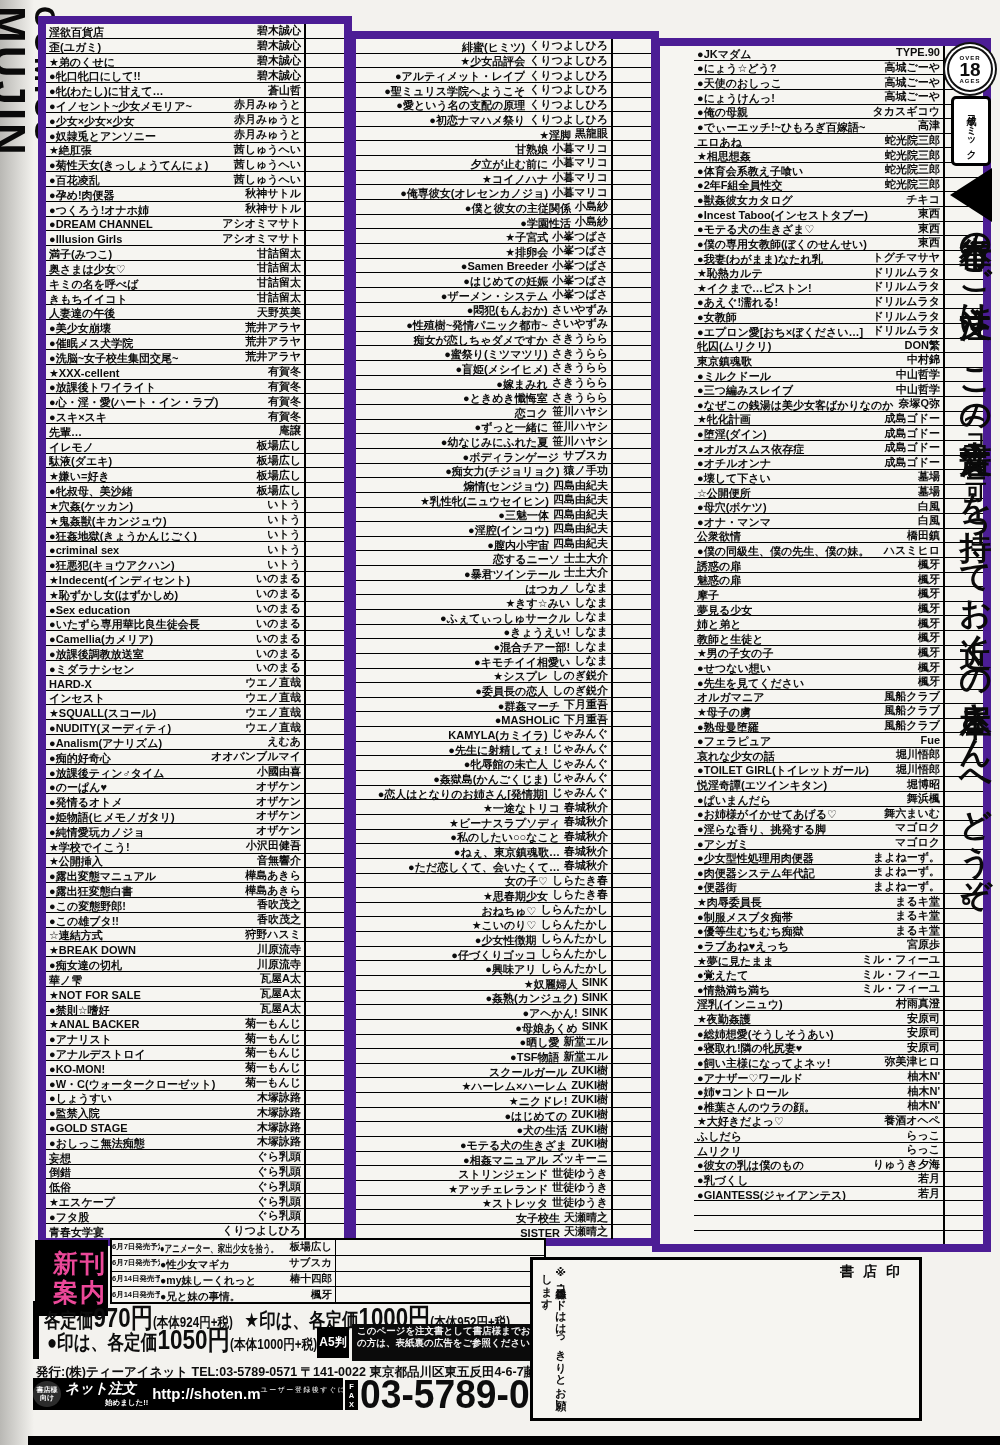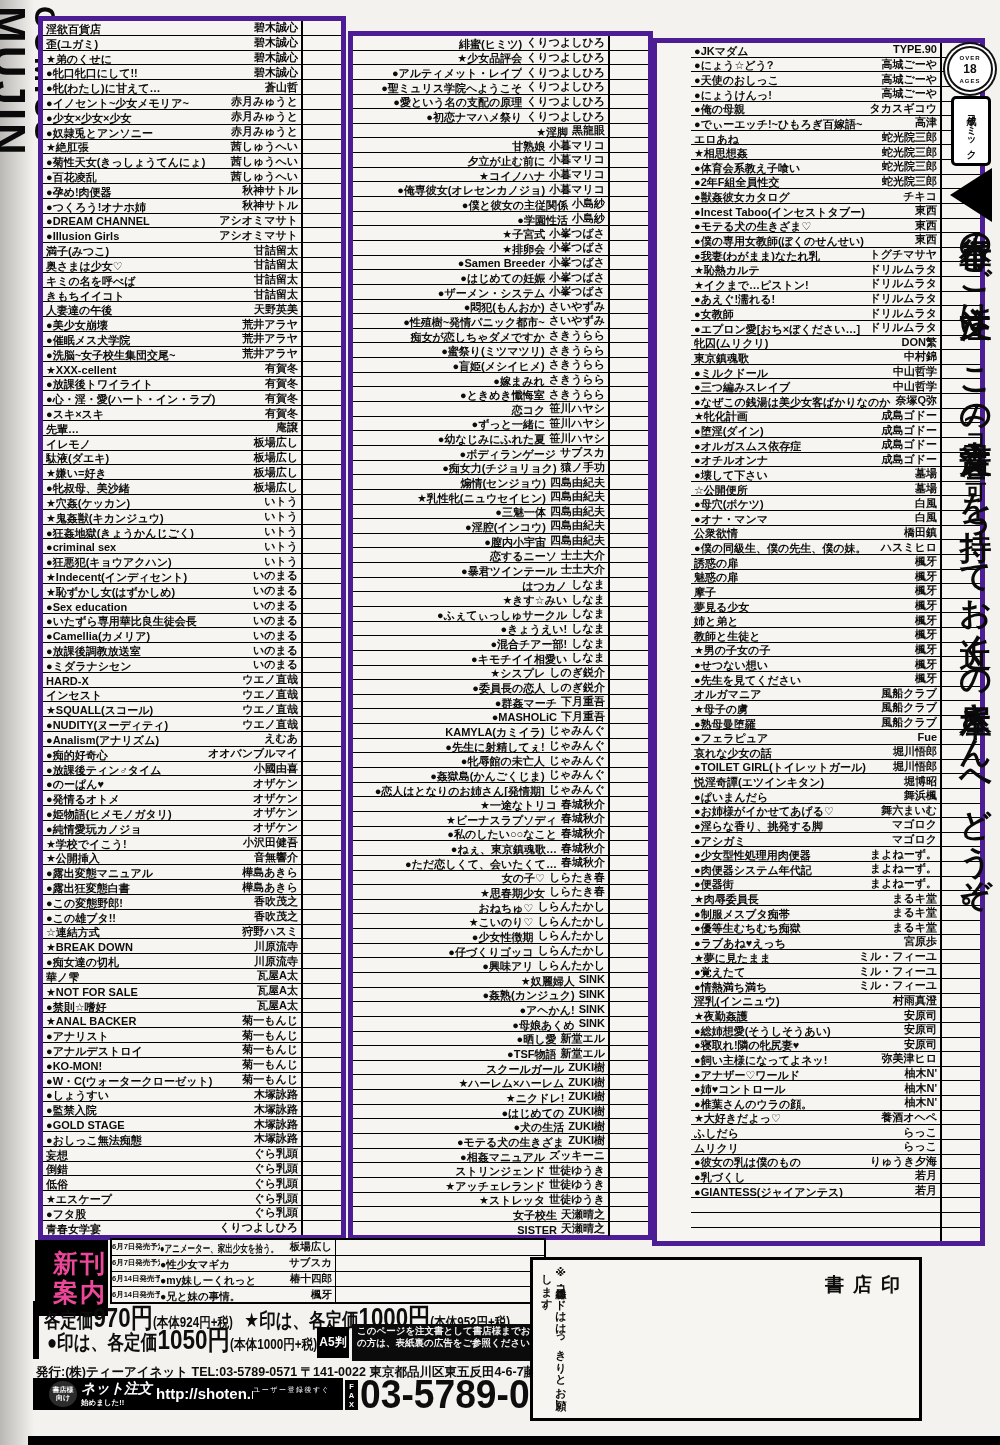--- a/index.html
+++ b/index.html
@@ -6,38 +6,38 @@
   .page{position:relative;width:1000px;height:1445px;background:#f3f2ee;overflow:hidden;
         font-family:"Liberation Sans","DejaVu Sans",sans-serif;color:#0d0d0d;}
   .scan-shade{position:absolute;left:0;top:0;width:34px;height:1445px;
         background:linear-gradient(to right,#b9b8b4,rgba(185,184,180,0));}
   
   .logo{position:absolute;left:-16px;top:6px;display:flex;}
   .logo span{writing-mode:vertical-rl;font-weight:900;color:#0a0a0a;letter-spacing:3px;}
   .logo .l1{font-size:44px;}
   .logo .l2{font-size:30px;margin-left:-6px;}
   
-  .list-col{position:absolute;border:5px solid #4c1d95;display:flex;flex-direction:column;background:#f6f5f1;}
+  .list-col{position:absolute;border:8px solid #4c1d95;display:flex;flex-direction:column;background:#f6f5f1;}
   .col1{left:38px;top:16px;width:298px;height:1214px;}
   .col2{left:348px;top:31px;width:295px;height:1199px;text-align:right;}
   .col3{left:652px;top:38px;width:289px;height:1198px;padding-left:34px;}
   .row{flex:1;display:flex;border-bottom:1px solid #000;min-height:0;}
   .row:last-child{border-bottom:none;}
   .cm{flex:1;display:flex;align-items:center;padding:0 3px;min-width:0;}
   .t{flex:1;min-width:0;overflow:hidden;}
   .fit{display:inline-block;white-space:nowrap;transform-origin:0 50%;}
   .ti,.a{font-size:11px;font-weight:700;line-height:1;}
   .a{margin-left:4px;white-space:nowrap;}
   .cq{width:38px;border-left:2px solid #000;}
   
   .b18{position:absolute;right:7px;top:46px;width:42px;height:42px;border-radius:50%;background:#fff;
        border:2px solid #111;box-shadow:0 0 0 2px #fff,0 0 0 4px #111;
        display:flex;flex-direction:column;align-items:center;justify-content:center;}
   .b18 .sm{font-size:6px;font-weight:900;letter-spacing:1px;line-height:1;}
-  .b18 .num{font-size:12px;font-weight:900;line-height:17px;}
+  .b18 .num{font-size:19px;font-weight:900;line-height:17px;}
   .seinen{position:absolute;right:9px;top:96px;width:34px;height:64px;border:3px solid #000;border-radius:5px;
        background:#fff;display:flex;align-items:center;justify-content:center;}
   .seinen span{writing-mode:vertical-rl;font-size:10px;font-weight:900;letter-spacing:0px;}
   .tri{position:absolute;right:8px;top:168px;width:0;height:0;
        border-top:27px solid transparent;border-bottom:27px solid transparent;border-right:42px solid #000;}
   .notice{position:absolute;right:2px;top:214px;height:1222px;writing-mode:vertical-rl;
        font-weight:900;color:#0a0a0a;letter-spacing:-1px;}
   .notice .n1{font-size:32px;}
   .notice .n2{font-size:21px;}
   
@@ -65,39 +65,39 @@
   .pgap{width:14px;flex:none;}
   .pflex{display:flex;align-items:baseline;transform-origin:0 50%;white-space:nowrap;}
   .a5badge{position:absolute;left:317px;top:1327px;width:32px;height:31px;background:#000;color:#fff;
        display:flex;align-items:center;justify-content:center;font-size:12px;font-weight:900;}
   .note-box{position:absolute;left:352px;top:1324px;width:308px;height:37px;background:#0b0b0b;color:#f2f2f2;
        font-size:9.5px;font-weight:700;line-height:12px;padding:1px 5px;box-sizing:border-box;}
   .publisher{position:absolute;left:36px;top:1362px;width:628px;overflow:hidden;}
   .publisher .fit{font-size:12.5px;font-weight:900;}
   
   .order-bar{position:absolute;left:33px;top:1378px;width:310px;height:32px;background:#000;color:#fff;
-       display:flex;align-items:center;gap:4px;padding:0 16px;box-sizing:border-box;}
+       display:flex;align-items:center;gap:4px;padding:0 0;box-sizing:border-box;}
   .shop-badge{width:28px;height:26px;background:#2c2c2c;border-radius:50%;flex:none;
        display:flex;align-items:center;justify-content:center;text-align:center;}
   .shop-badge span{font-size:7px;font-weight:700;line-height:8px;width:26px;}
   .net{display:flex;flex-direction:column;flex:none;}
   .net-big{font-size:14px;font-weight:900;font-style:italic;white-space:nowrap;}
-  .net-small{font-size:7.5px;font-weight:700;white-space:nowrap;}
+  .net-small{font-size:7.5px;font-weight:700;white-space:nowrap;margin-left:40px;}
   .url-wrap{flex:1;min-width:0;display:flex;flex-direction:row;}
   .url-box{overflow:hidden;}
   .url-box .fit{font-size:15px;font-weight:900;}
   .url-sub{font-size:7px;letter-spacing:1.5px;white-space:nowrap;overflow:hidden;}
   .fax-label{position:absolute;left:345px;top:1380px;width:13px;height:30px;background:#000;color:#fff;
        display:flex;align-items:center;justify-content:center;}
   .fax-label span{writing-mode:vertical-rl;text-orientation:upright;font-size:7.5px;font-weight:900;letter-spacing:0;}
   .fax-num{position:absolute;left:360px;top:1372px;font-size:40px;font-weight:900;letter-spacing:0px;
        transform:scaleX(.93);transform-origin:0 50%;white-space:nowrap;}
   
   .stamp-box{position:absolute;left:530px;top:1257px;width:386px;height:158px;border:3px solid #000;background:#f6f5f1;}
-  .stamp-label{position:absolute;top:12px;right:10px;font-size:19px;font-weight:900;letter-spacing:9px;}
+  .stamp-label{position:absolute;top:3px;right:10px;font-size:14px;font-weight:900;letter-spacing:9px;}
   .stamp-note{position:absolute;left:5px;top:6px;width:30px;height:142px;writing-mode:vertical-rl;
        font-size:11px;font-weight:700;line-height:14px;}
   .bottom-bar{position:absolute;left:28px;top:1436px;width:972px;height:9px;background:#000;}
 </style>
 </head>
 <body>
 
 <div class="page">
   <div class="scan-shade"></div>
 

